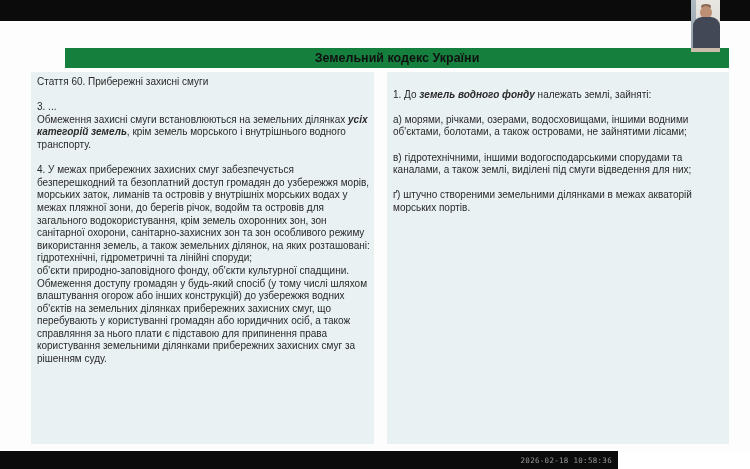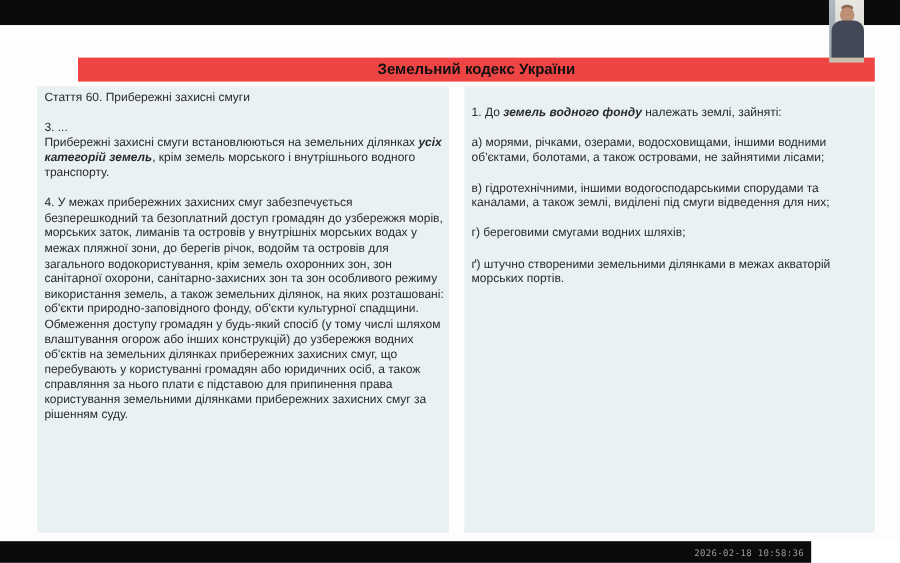--- a/index.html
+++ b/index.html
@@ -6,33 +6,33 @@
   body{
     width:750px;height:469px;position:relative;overflow:hidden;
     background:#ffffff;
     font-family:"Liberation Sans", sans-serif;
     -webkit-font-smoothing:antialiased;
   }
   .top-bar{
     position:absolute;left:0;top:0;width:750px;height:21px;background:#0b0b0b;
   }
   .bottom-bar{
-    position:absolute;left:0;top:451px;width:676px;height:18px;background:#0b0b0b;
+    position:absolute;left:0;top:451px;width:618px;height:18px;background:#0b0b0b;
     display:flex;align-items:center;justify-content:flex-end;
   }
   .timestamp{
     color:#9a9a9a;font-size:7.5px;letter-spacing:.3px;padding-right:6px;
     font-family:"DejaVu Sans Mono", monospace;
   }
   .slide{
     position:absolute;left:0;top:21px;width:750px;height:430px;background:#fdfdfd;
   }
   .doc-header{
     position:absolute;left:65px;top:27px;width:664px;height:20px;
-    background:#ef4444;display:flex;align-items:center;justify-content:center;
+    background:#15803d;display:flex;align-items:center;justify-content:center;
   }
   .doc-header .title{
     font-size:12.5px;font-weight:bold;color:#111;line-height:20px;white-space:nowrap;
   }
   .columns{
     position:absolute;left:31px;top:51px;width:698px;display:flex;gap:13px;
   }
   .col{
     background:#e9f1f2;min-height:372px;box-sizing:border-box;
     padding:4px 4px 6px 6px;color:#2a2a2a;
@@ -77,32 +77,32 @@
 
 <div class="slide">
   <div class="doc-header">
     <span class="title">Земельний кодекс України</span>
   </div>
   <div class="columns">
     <div class="col left">
       <p class="para heading">Стаття 60. Прибережні захисні смуги</p>
       <div>
           <p class="para gap"><span>3. ...</span></p>
-          <p class="para"><span>Прибережні захисні смуги встановлюються на земельних ділянках </span><b>усіх категорій земель</b><span>, крім земель морського і внутрішнього водного транспорту.</span></p>
+          <p class="para"><span>Обмеження захисні смуги встановлюються на земельних ділянках </span><b>усіх категорій земель</b><span>, крім земель морського і внутрішнього водного транспорту.</span></p>
           <p class="para gap"><span>4. У межах прибережних захисних смуг забезпечується безперешкодний та безоплатний доступ громадян до узбережжя морів, морських заток, лиманів та островів у внутрішніх морських водах у межах пляжної зони, до берегів річок, водойм та островів для загального водокористування, крім земель охоронних зон, зон санітарної охорони, санітарно-захисних зон та зон особливого режиму використання земель, а також земельних ділянок, на яких розташовані:</span></p>
+          <p class="para"><span>гідротехнічні, гідрометричні та лінійні споруди;</span></p>
           <p class="para"><span>об'єкти природно-заповідного фонду, об'єкти культурної спадщини.</span></p>
           <p class="para"><span>Обмеження доступу громадян у будь-який спосіб (у тому числі шляхом влаштування огорож або інших конструкцій) до узбережжя водних об'єктів на земельних ділянках прибережних захисних смуг, що перебувають у користуванні громадян або юридичних осіб, а також справляння за нього плати є підставою для припинення права користування земельними ділянками прибережних захисних смуг за рішенням суду.</span></p>
         </div>
     </div>
     <div class="col right">
       <div>
           <p class="para gap"><span>1. До </span><b>земель водного фонду</b><span> належать землі, зайняті:</span></p>
           <p class="para gap"><span>а) морями, річками, озерами, водосховищами, іншими водними об'єктами, болотами, а також островами, не зайнятими лісами;</span></p>
           <p class="para gap"><span>в) гідротехнічними, іншими водогосподарськими спорудами та каналами, а також землі, виділені під смуги відведення для них;</span></p>
-          <p class="para gap"><span>г) береговими смугами водних шляхів;</span></p>
           <p class="para gap"><span>ґ) штучно створеними земельними ділянками в межах акваторій морських портів.</span></p>
         </div>
     </div>
   </div>
 </div>
 
 <div class="webcam" title="participant-video">
   <span class="frame-strip"></span>
   <span class="hair"></span>
   <span class="head"></span>

